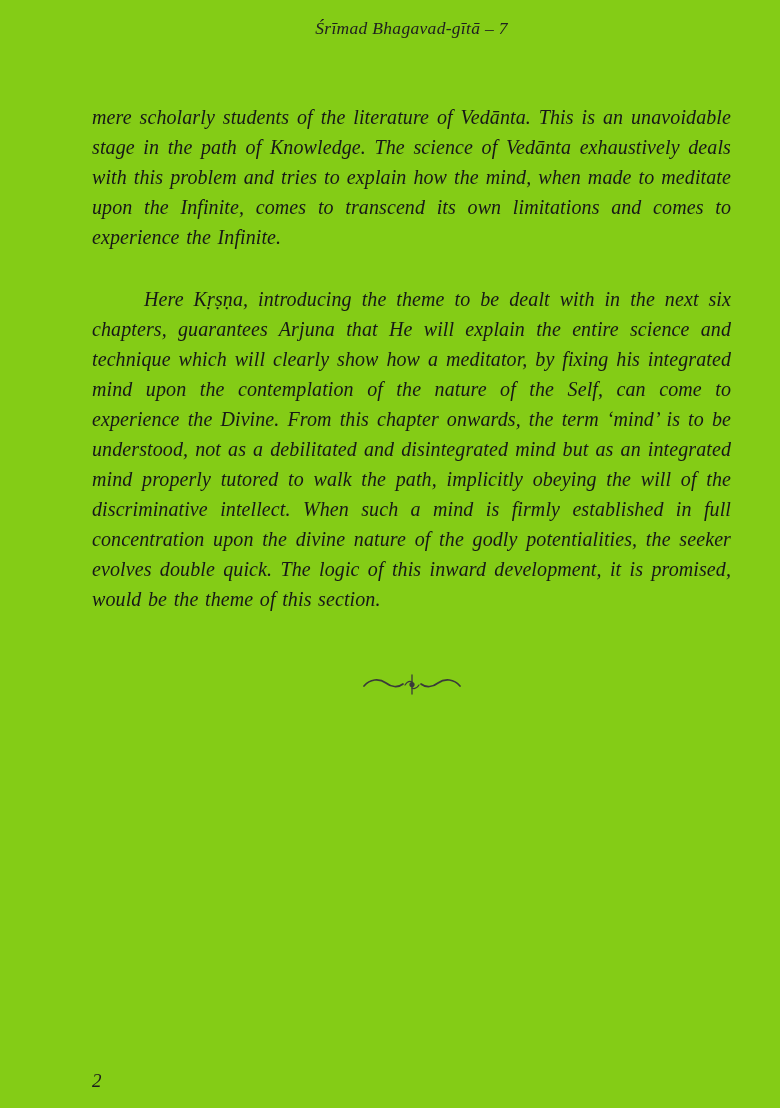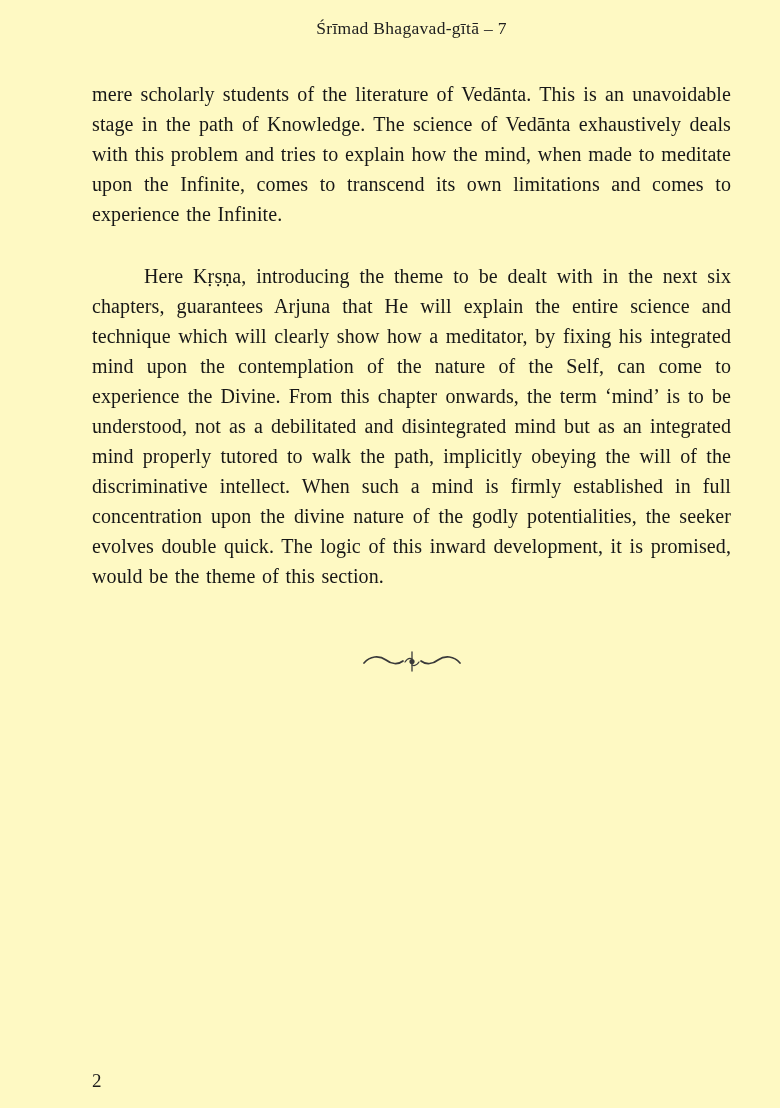--- a/index.html
+++ b/index.html
@@ -5,35 +5,36 @@
   html, body {
     margin: 0;
     padding: 0;
     background: #e9e9e7;
   }
   .page {
     position: relative;
     width: 780px;
     height: 1108px;
     margin: 0 auto;
-    background: #fef9c3;
+    background: #84cc16;
     box-sizing: border-box;
     padding: 18px 49px 0 92px;
     font-family: "Liberation Serif", "DejaVu Serif", serif;
     color: #1c1c1c;
     overflow: hidden;
+    font-style: italic;
   }
   .running-header {
     text-align: center;
     font-size: 17.5px;
     letter-spacing: 0.3px;
     color: #202020;
   }
   .body-text {
-    margin-top: 40px;
+    margin-top: 63px;
   }
   .para {
     margin: 0;
     font-size: 20px;
     line-height: 30px;
     text-align: justify;
     letter-spacing: 0.1px;
     word-spacing: 1.5px;
     color: #171717;
   }

